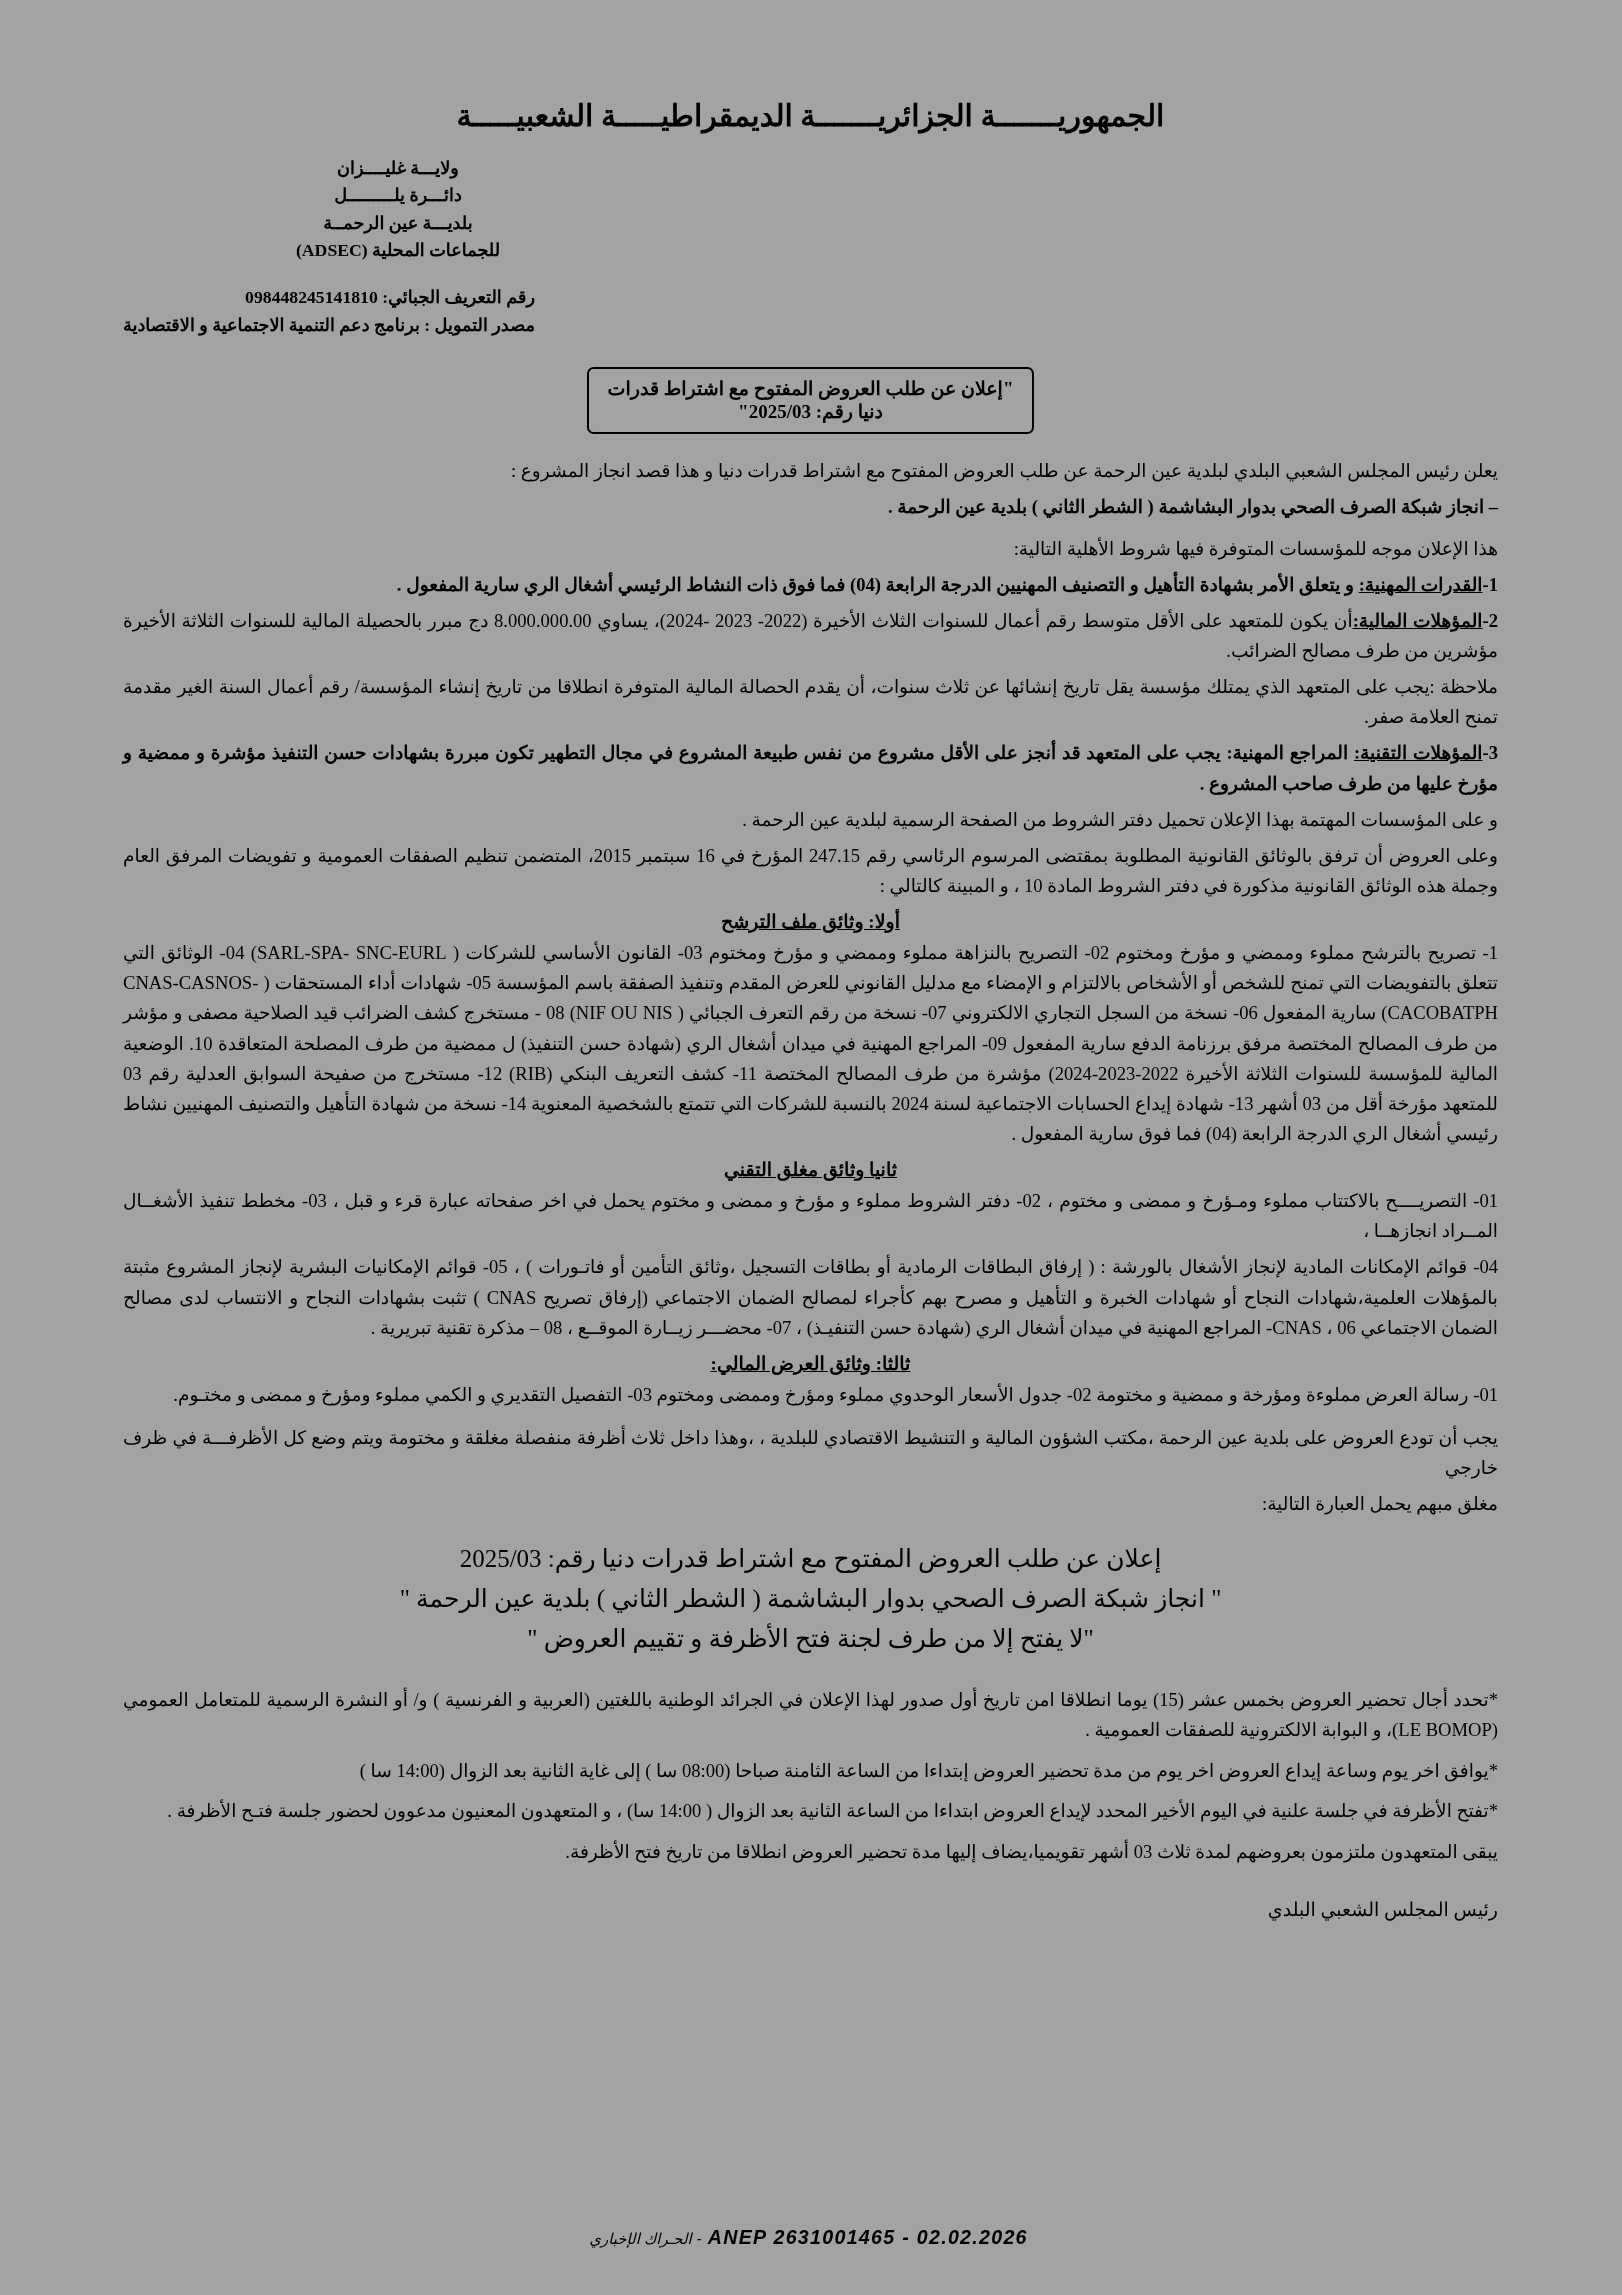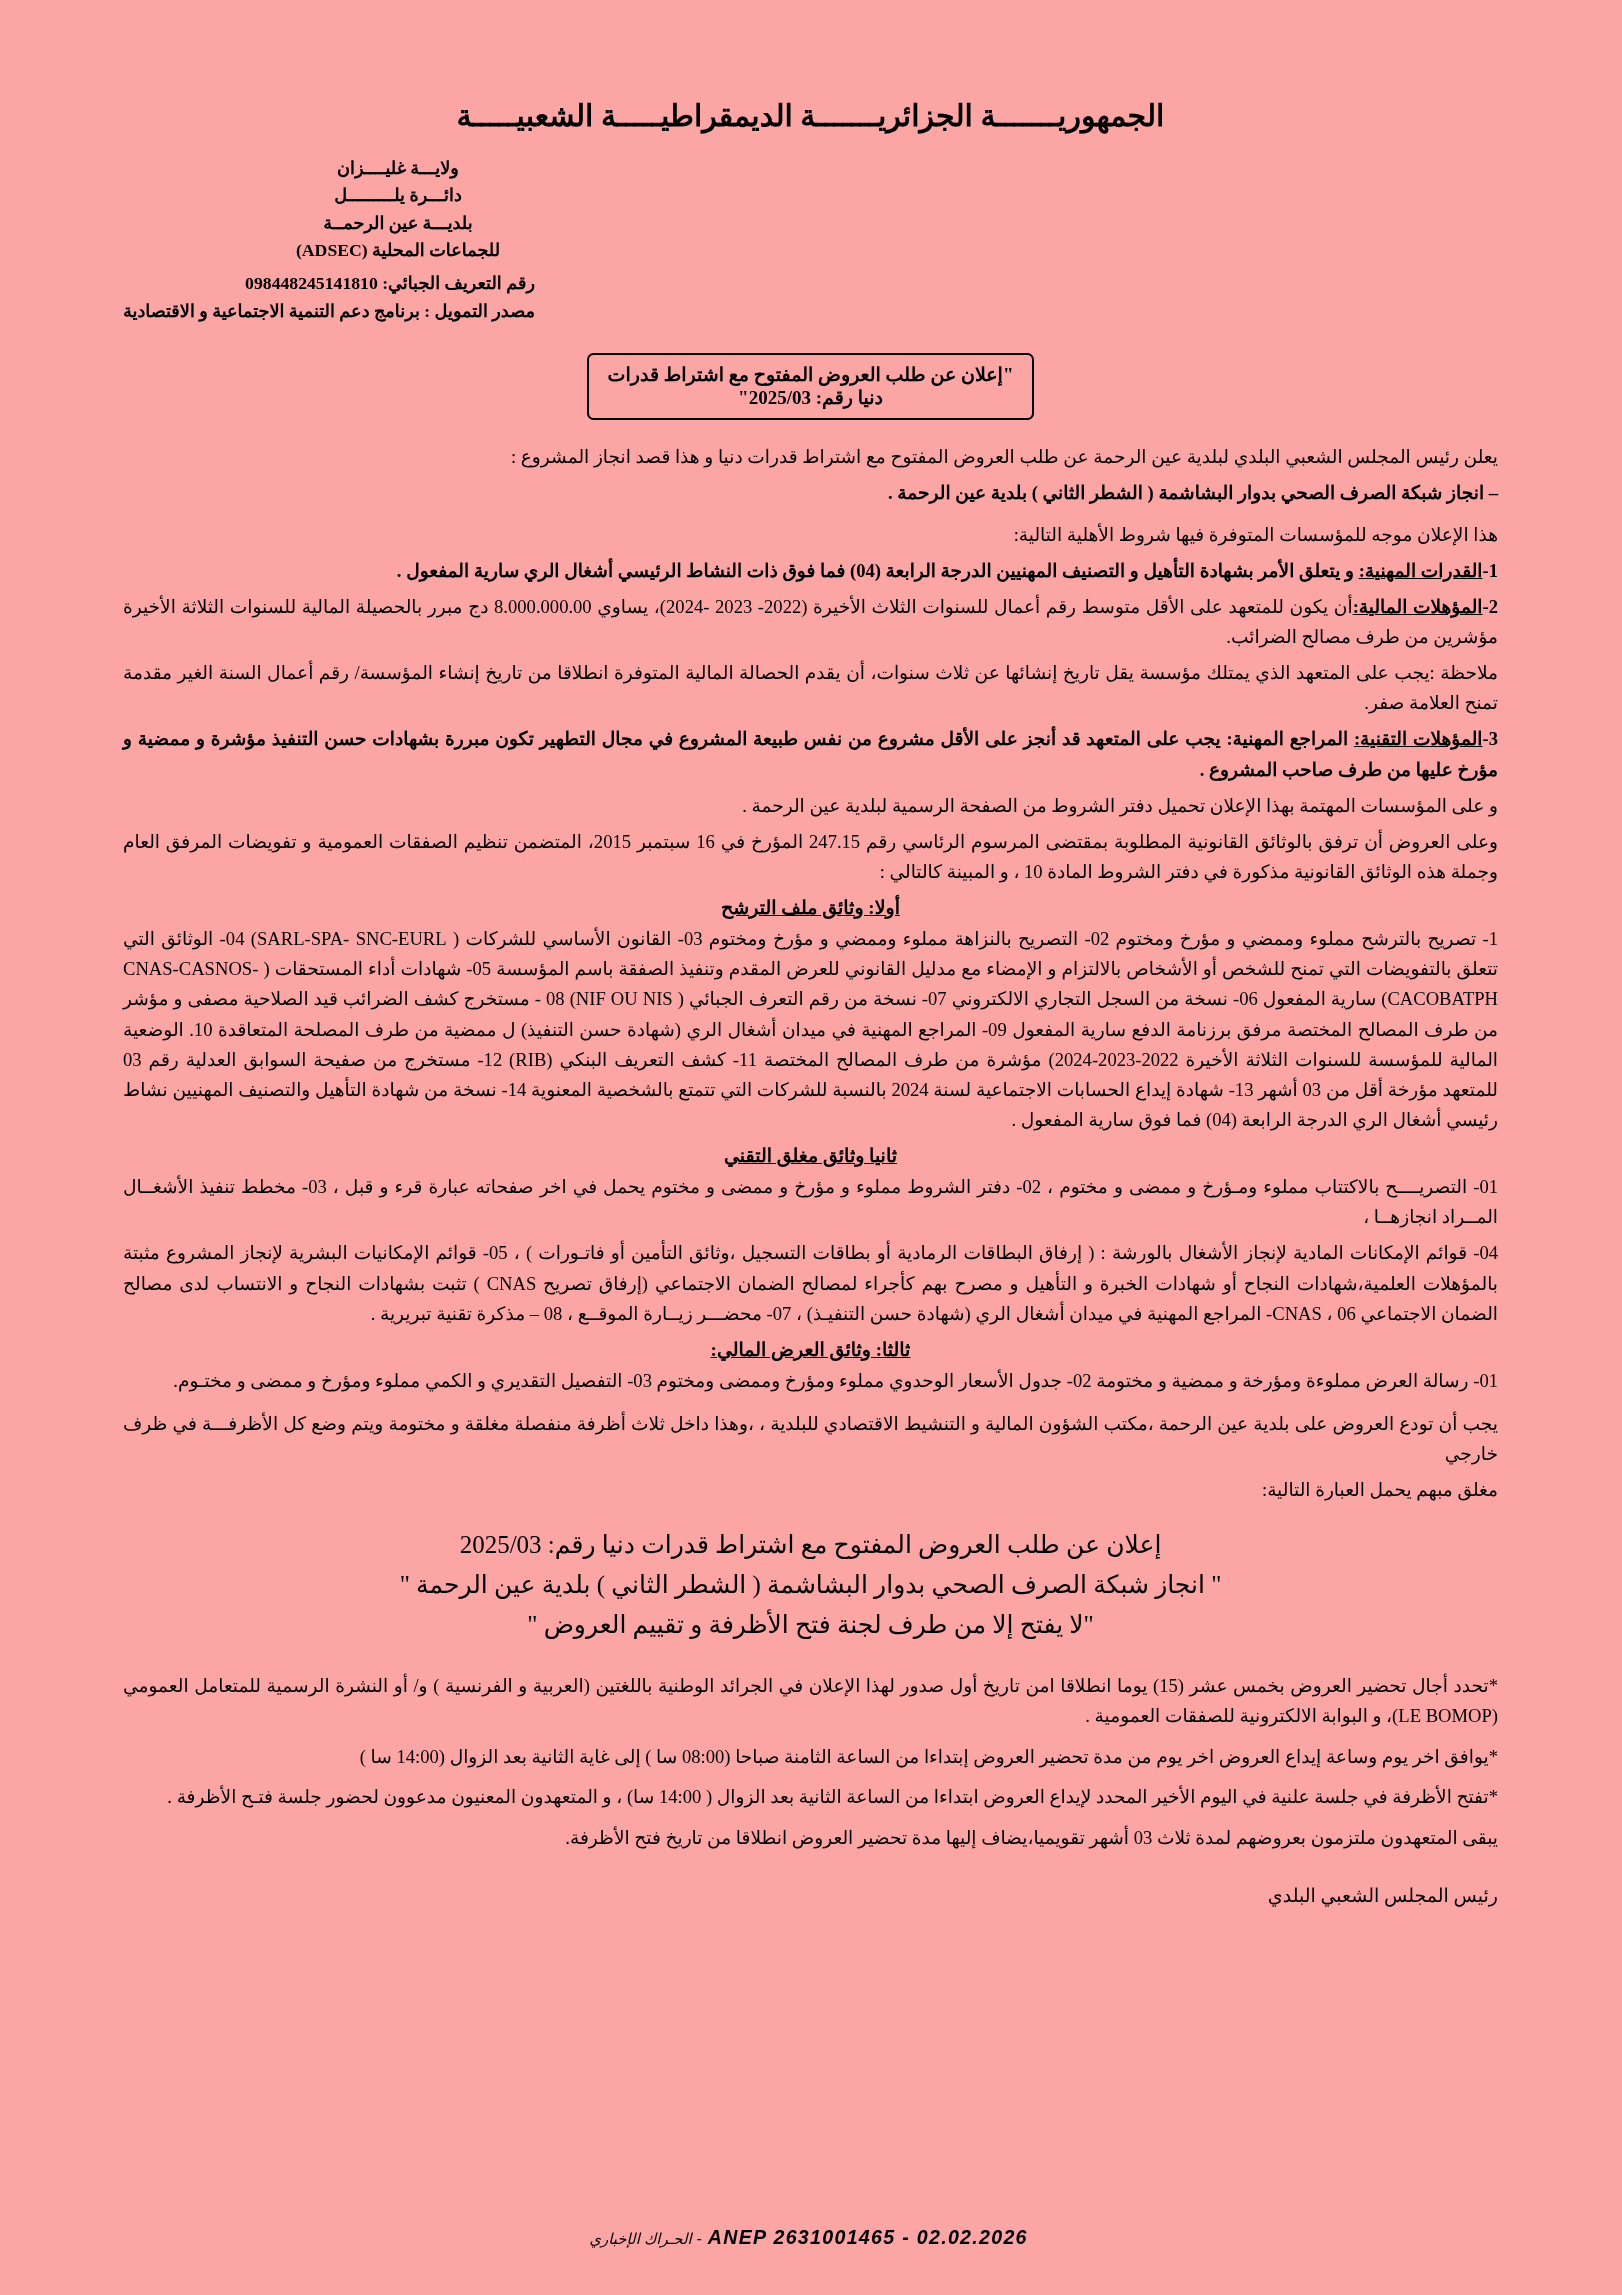--- a/index.html
+++ b/index.html
@@ -10,21 +10,21 @@
   body {
     font-family: "Liberation Serif", "DejaVu Serif", serif;
     color: #000000;
   }
   .page {
     width: 1623px;
     height: 2295px;
     position: relative;
     box-sizing: border-box;
     padding: 98px 124px 39px 124px;
-    background: #fca5a5;
+    background: #a3a3a3;
     overflow: hidden;
   }
   .doc-title {
     text-align: center;
     font-weight: bold;
     font-size: 30px;
     letter-spacing: 0px;
     margin-bottom: 22px;
   }
   .header-block {
@@ -46,20 +46,21 @@
     margin-top: 3.9px;
     font-weight: bold;
     font-size: 17.7px;
   }
   .meta-col {
     text-align: right;
     line-height: 1.6;
   }
   .meta-left {
     margin-right: 0;
+    margin-top: 14px;
   }
   .announce-box {
     margin: 27.5px auto 22px auto;
     border: 2px solid #000;
     border-radius: 6.5px;
     width: 419px;
     text-align: center;
     padding: 8.5px 11.8px;
     font-weight: bold;
     font-size: 19px;

